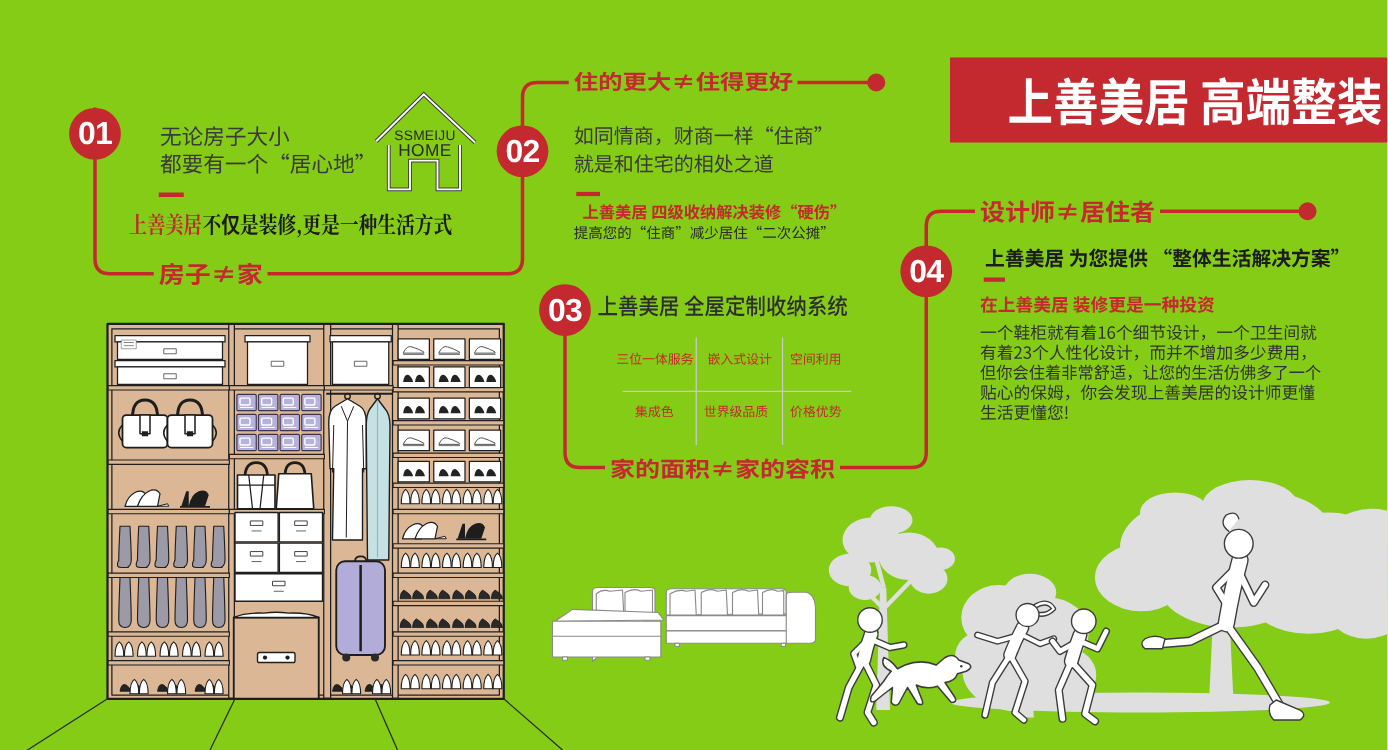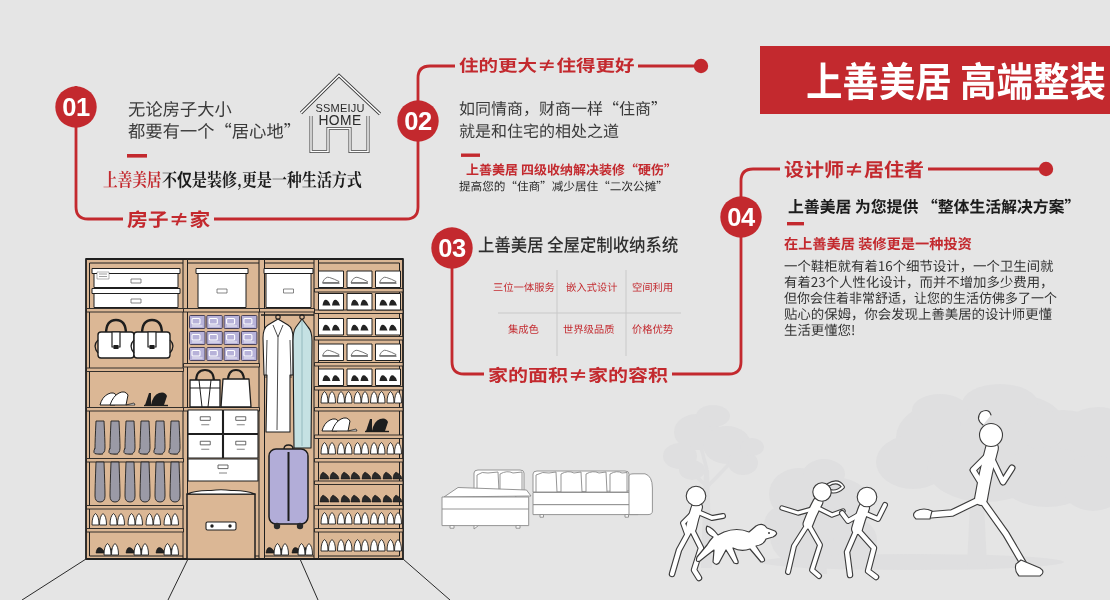--- a/index.html
+++ b/index.html
@@ -1,16 +1,16 @@
 <!DOCTYPE html>
 <html><head>
 <meta charset="utf-8">
 <style>
 html,body{margin:0;padding:0;background:#fff;font-family:"Liberation Sans",sans-serif;}
-#page{position:relative;width:1110px;height:600px;overflow:hidden;background:#e5e5e5;text-decoration:underline;}
+#page{position:relative;width:1110px;height:600px;overflow:hidden;background:#84cc16;text-decoration:underline;}
 </style>
 </head>
 <body>
 
 <div id="page">
 <svg width="1110" height="600" viewBox="0 0 1110 600">
 <defs>
 <path id="g0" d="M40.3 83.7V8.1H4.3V-4H95.8V8.1H53.2V42.8H88.7V54.9H53.2V83.7Z"></path>
 <path id="g1" d="M16.8 18.9V-9H28.6V-5.9H71.5V-8.6H83.8V18.9ZM28.6 3.3V9.8H71.5V3.3ZM64.7 85.2C63.7 82 61.6 77.8 60 74.6H34.6L38.9 75.8C38.1 78.4 36.2 82.3 34.2 85L23.3 82.4C24.6 80 26 77 26.8 74.6H10.6V65.9H43.5V61.7H17.1V53.3H43.5V49H7.8V40.2H24.7L17.5 38.7C18.7 36.8 19.9 34.4 20.7 32.2H4.5V23H95.6V32.2H78.8L82.2 38.9L73.3 40.2H92.5V49H55.9V53.3H83V61.7H55.9V65.9H89.5V74.6H72.2C73.8 77 75.6 79.9 77.4 83.2ZM43.5 40.2V32.2H33.2C32.3 34.6 30.8 37.7 29.1 40.2ZM55.9 40.2H69.7C68.9 37.8 67.6 34.8 66.4 32.2H55.9Z"></path>
 <path id="g2" d="M66.1 85.7C64.4 81.7 61.5 76.4 58.9 72.6H36.8L39.8 73.9C38.5 77.3 35.4 82.2 32.3 85.7L21.6 81.5C23.7 78.9 25.8 75.5 27.2 72.6H9.3V62.1H43.6V57H13.9V46.9H43.6V41.6H5V31.2H42L41.2 26H8V15.3H36.8C32 8.8 22.5 4.6 2.9 2C5.2 -0.6 8 -5.6 8.9 -8.8C33.7 -4.7 44.8 2.5 50.1 13.2C58.1 0.3 70.3 -6.3 90.5 -9C92 -5.6 95.1 -0.5 97.7 2.2C80.9 3.5 69.3 7.5 62.2 15.3H93.8V26H53.9L54.7 31.2H96V41.6H56V46.9H86.8V57H56V62.1H90.7V72.6H72.3C74.5 75.5 76.8 78.9 79 82.4Z"></path>

